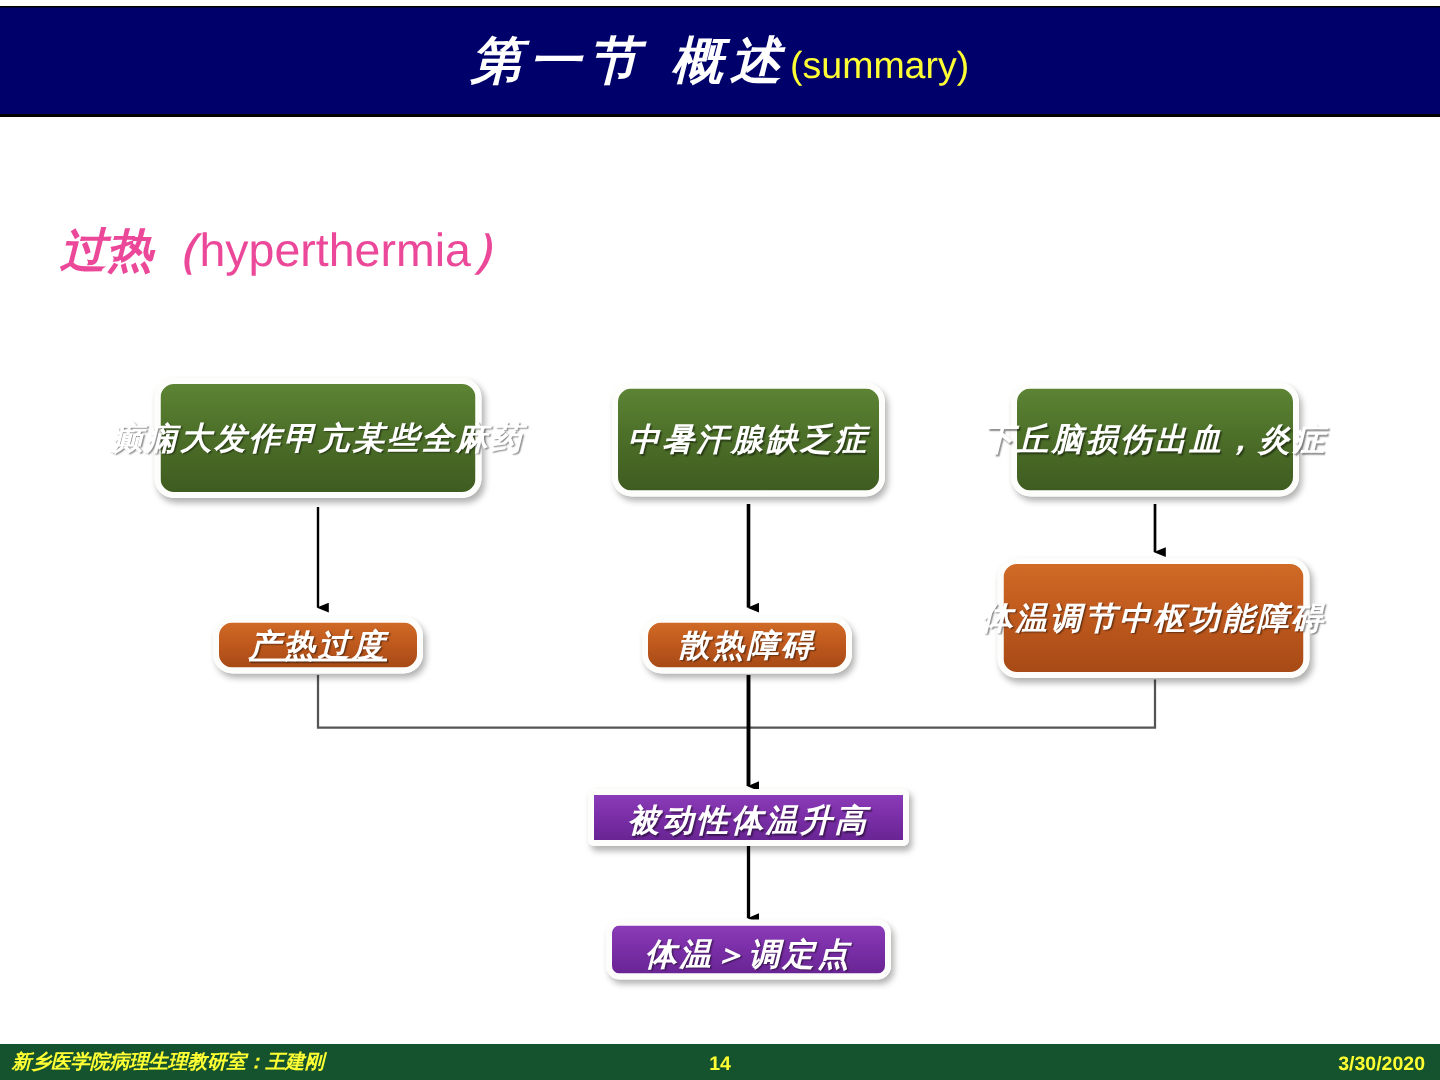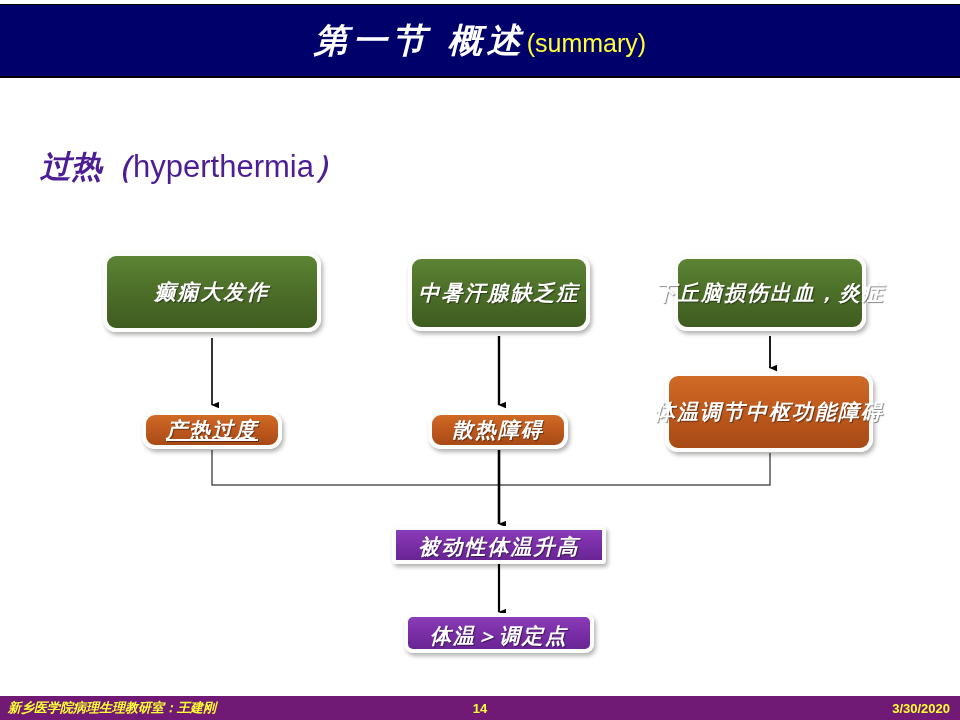--- a/index.html
+++ b/index.html
@@ -50,21 +50,21 @@
     font-size: 25px;
     font-weight: normal;
     margin-left: 1px;
   }
 
   
   #subtitle {
     position: absolute;
     left: 40px;
     top: 146px;
-    color: #4c1d95;
+    color: #ec4899;
     font-family: "DejaVu Serif", serif;
     font-size: 31px;
     font-weight: bold;
     font-style: italic;
     white-space: pre;
   }
   #subtitle .sub-en {
     font-family: "Liberation Sans", sans-serif;
     font-style: normal;
     font-weight: normal;
@@ -123,21 +123,21 @@
     pointer-events: none;
   }
 
   
   #footer-bar {
     position: absolute;
     left: 0;
     bottom: 0;
     width: 960px;
     height: 24px;
-    background: #701a75;
+    background: #14532d;
     color: #ffff33;
     display: flex;
     align-items: center;
     font-size: 12.5px;
     font-weight: bold;
   }
   #footer-left {
     position: absolute;
     left: 8px;
     font-family: "DejaVu Serif", serif;
@@ -188,20 +188,21 @@
 
   <polyline points="770,453 770,485 499,485" fill="none" stroke="#555555" stroke-width="1.5"></polyline>
 
   <line x1="499" y1="450" x2="499" y2="524" stroke="#000000" stroke-width="2.6" marker-end="url(#arrowhead)"></line>
 
   <line x1="499" y1="564" x2="499" y2="612" stroke="#000000" stroke-width="2.2" marker-end="url(#arrowhead)"></line>
 </svg>
 
 <div class="flow-box box-green" style="left:103px; top:252px; width:218px; height:80px;">
   <span class="line">癫痫大发作</span>
+  <span class="line">甲亢某些全麻药</span>
 </div>
 
 <div class="flow-box box-green" style="left:408px; top:255px; width:182px; height:76px;">
   <span class="line">中暑</span>
   <span class="line">汗腺缺乏症</span>
 </div>
 
 <div class="flow-box box-green" style="left:674px; top:255px; width:192px; height:76px;">
   <span class="line">下丘脑损伤</span>
   <span class="line">出血，炎症</span>

